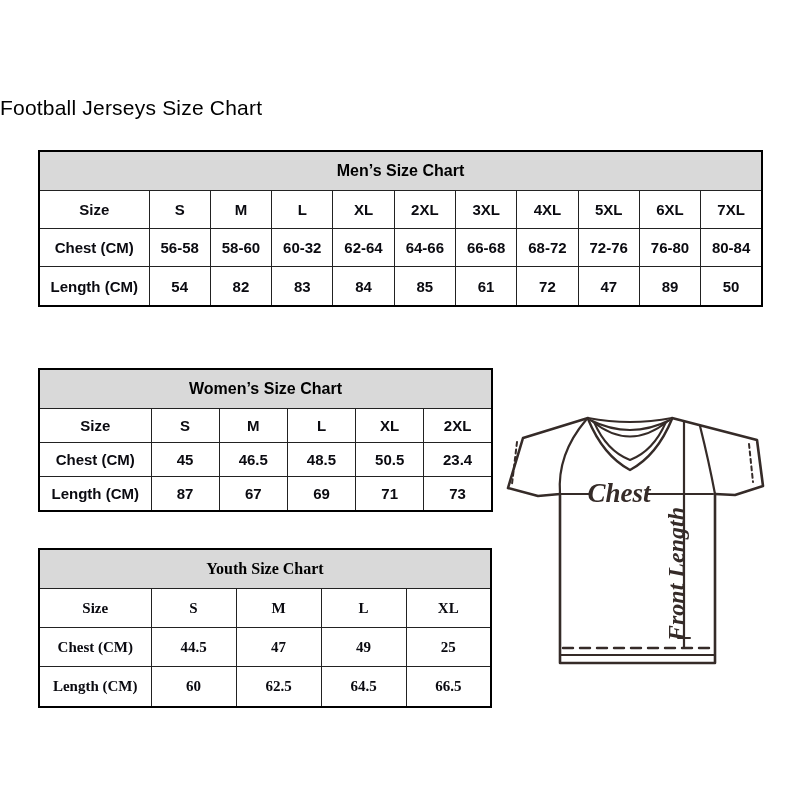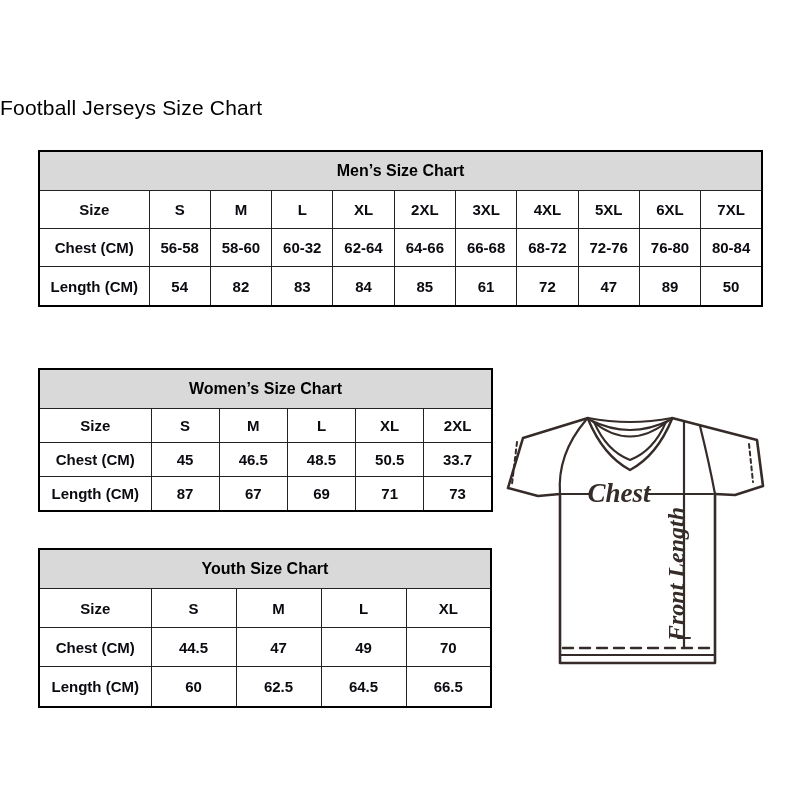--- a/index.html
+++ b/index.html
@@ -18,21 +18,21 @@
   table.size-table th,table.size-table td{
     border:1px solid #222;text-align:center;vertical-align:middle;
     font-weight:bold;color:#0a0a10;font-size:15px;padding:0;
     overflow:hidden;white-space:nowrap;
   }
   table.size-table thead th{
     background:#d9d9d9;font-size:16px;height:38px;color:#000;
   }
   #table-men{left:38px;top:150px;width:725px;height:157px;}
   #table-women{left:38px;top:368px;width:455px;height:144px;}
-  #table-youth{left:38px;top:548px;width:454px;height:160px;}
+  #table-youth{left:38px;top:548px;width:454px;height:160px;font-family:Liberation Serif, serif;}
   #jersey-diagram{position:absolute;left:495px;top:406px;width:292px;height:272px;}
 </style>
 </head>
 <body>
 
 <div class="page-title">Football Jerseys Size Chart</div>
 
 <table class="size-table" id="table-men">
     <colgroup>
       <col style="width: 110px;">
@@ -116,21 +116,21 @@
         <td>L</td>
         <td>XL</td>
         <td>2XL</td>
       </tr>
       <tr>
         <td>Chest (CM)</td>
         <td>45</td>
         <td>46.5</td>
         <td>48.5</td>
         <td>50.5</td>
-        <td>33.7</td>
+        <td>23.4</td>
       </tr>
       <tr>
         <td>Length (CM)</td>
         <td>87</td>
         <td>67</td>
         <td>69</td>
         <td>71</td>
         <td>73</td>
       </tr>
     </tbody>
@@ -154,21 +154,21 @@
         <td>S</td>
         <td>M</td>
         <td>L</td>
         <td>XL</td>
       </tr>
       <tr>
         <td>Chest (CM)</td>
         <td>44.5</td>
         <td>47</td>
         <td>49</td>
-        <td>70</td>
+        <td>25</td>
       </tr>
       <tr>
         <td>Length (CM)</td>
         <td>60</td>
         <td>62.5</td>
         <td>64.5</td>
         <td>66.5</td>
       </tr>
     </tbody>
   </table>

